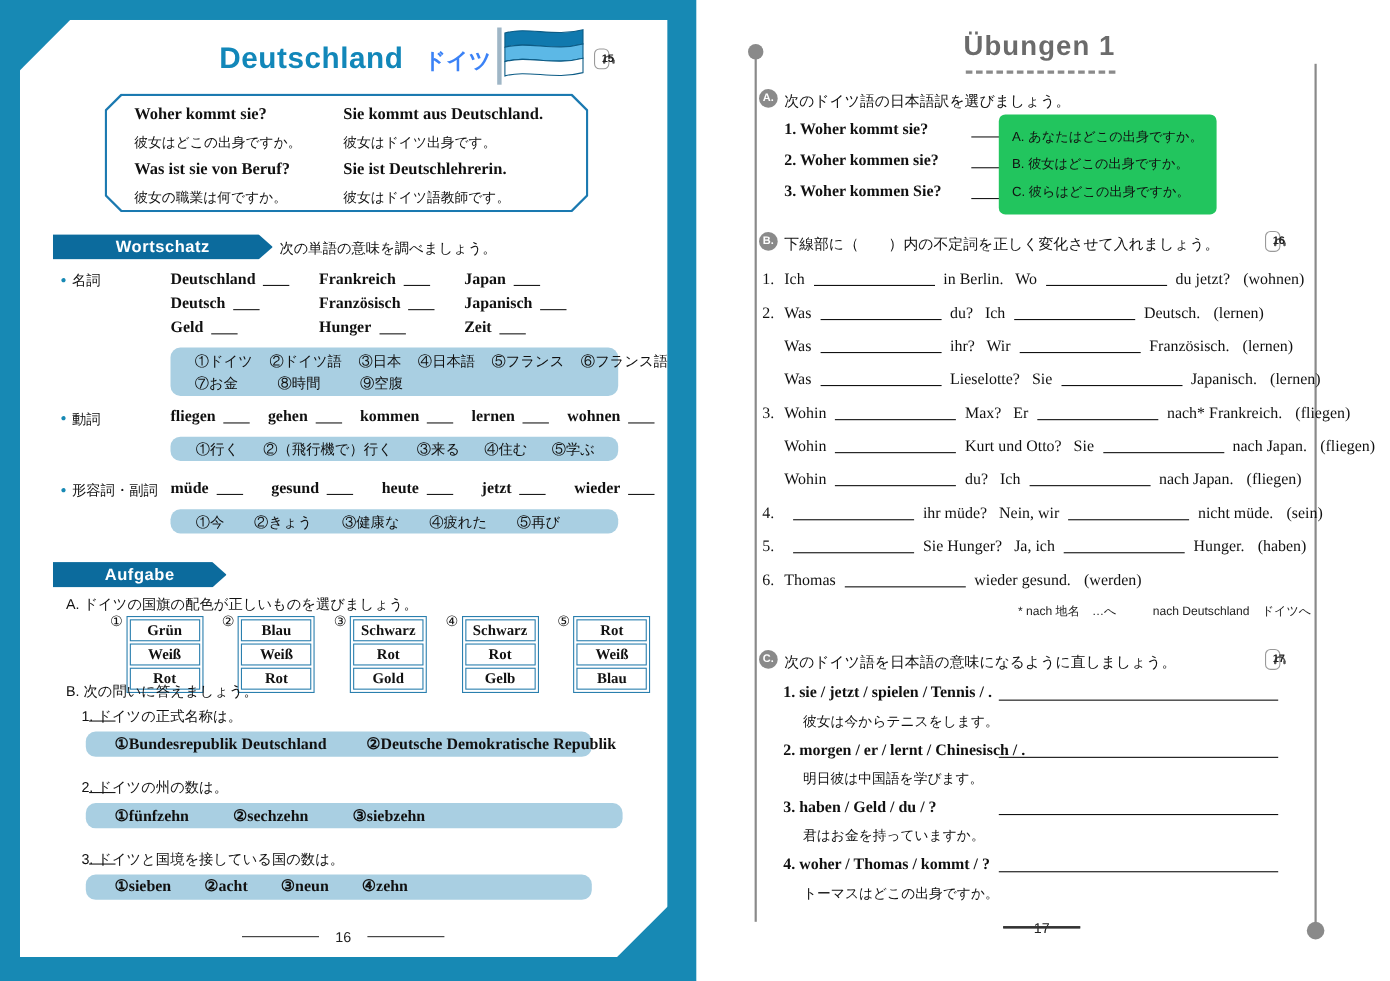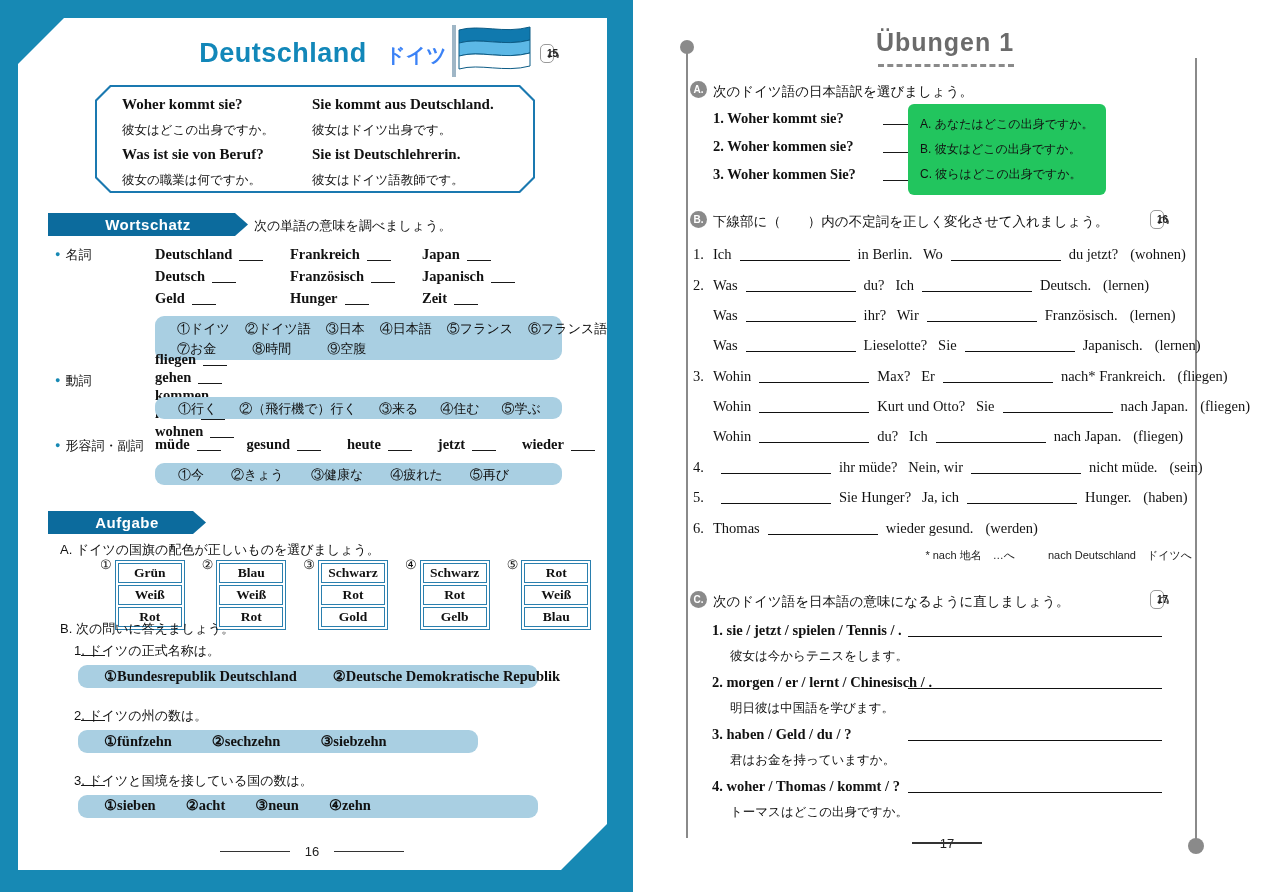--- a/index.html
+++ b/index.html
@@ -149,21 +149,21 @@
           <span>⑥フランス語</span>
         </div>
         <div class="optrow" style="gap:36px;padding:2px 0 0 22px;">
           <span>⑦お金</span>
           <span>⑧時間</span>
           <span>⑨空腹</span>
         </div>
       </div>
 
       <span class="cat" style="left:37px;top:354px;">動詞</span>
-      <div class="wordrow" style="top:332px;flex-direction:column;">
+      <div class="wordrow" style="top:352px;">
         <span><i class="deword" style="position:static;font-style:normal;">fliegen</i><i class="blank-s" style="position:static;"></i></span>
         <span><i class="deword" style="position:static;font-style:normal;">gehen</i><i class="blank-s" style="position:static;"></i></span>
         <span><i class="deword" style="position:static;font-style:normal;">kommen</i><i class="blank-s" style="position:static;"></i></span>
         <span><i class="deword" style="position:static;font-style:normal;">lernen</i><i class="blank-s" style="position:static;"></i></span>
         <span><i class="deword" style="position:static;font-style:normal;">wohnen</i><i class="blank-s" style="position:static;"></i></span>
       </div>
       <div class="band" style="top:379px;height:22px;">
         <div class="optrow" style="gap:22px;padding:3px 0 0 23px;">
           <span>①行く</span>
           <span>②（飛行機で）行く</span>
@@ -241,21 +241,21 @@
 
       <span class="qline" style="left:56px;top:624px;"><i style="font-style:normal;">1. ドイツの正式名称は。</i><i class="blank-s" style="position:static;"></i></span>
       <div class="band de-opts" style="left:60px;top:647px;width:460px;height:23px;">
         <div class="optrow" style="gap:36px;padding:3px 0 0 26px;">
           <span>①Bundesrepublik Deutschland</span>
           <span>②Deutsche Demokratische Republik</span>
         </div>
       </div>
 
       <span class="qline" style="left:56px;top:689px;"><i style="font-style:normal;">2. ドイツの州の数は。</i><i class="blank-s" style="position:static;"></i></span>
-      <div class="band de-opts" style="left:60px;top:712px;width:400px;height:23px;">
+      <div class="band de-opts" style="left:60px;top:712px;width:488px;height:23px;">
         <div class="optrow" style="gap:40px;padding:3px 0 0 26px;">
           <span>①fünfzehn</span>
           <span>②sechzehn</span>
           <span>③siebzehn</span>
         </div>
       </div>
 
       <span class="qline" style="left:56px;top:754px;"><i style="font-style:normal;">3. ドイツと国境を接している国の数は。</i><i class="blank-s" style="position:static;"></i></span>
       <div class="band de-opts" style="left:60px;top:777px;width:460px;height:23px;">
         <div class="optrow" style="gap:30px;padding:2px 0 0 26px;">

